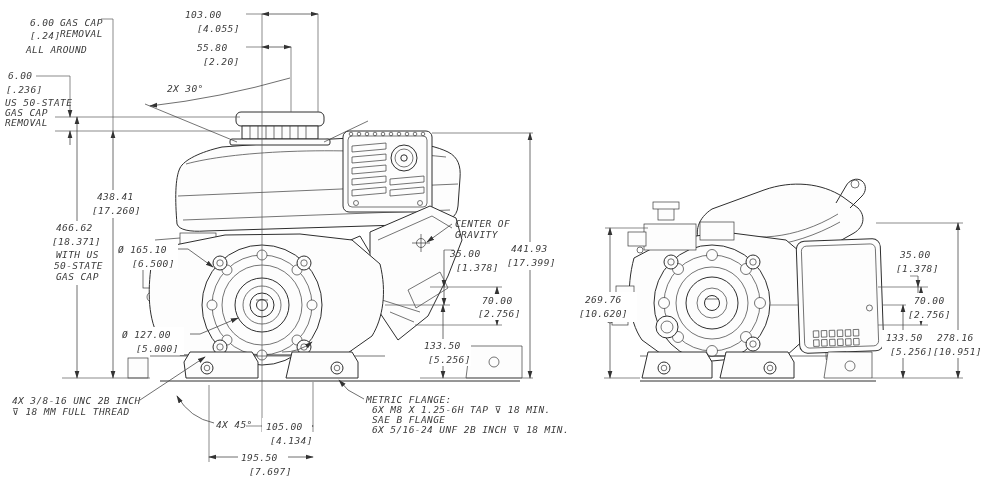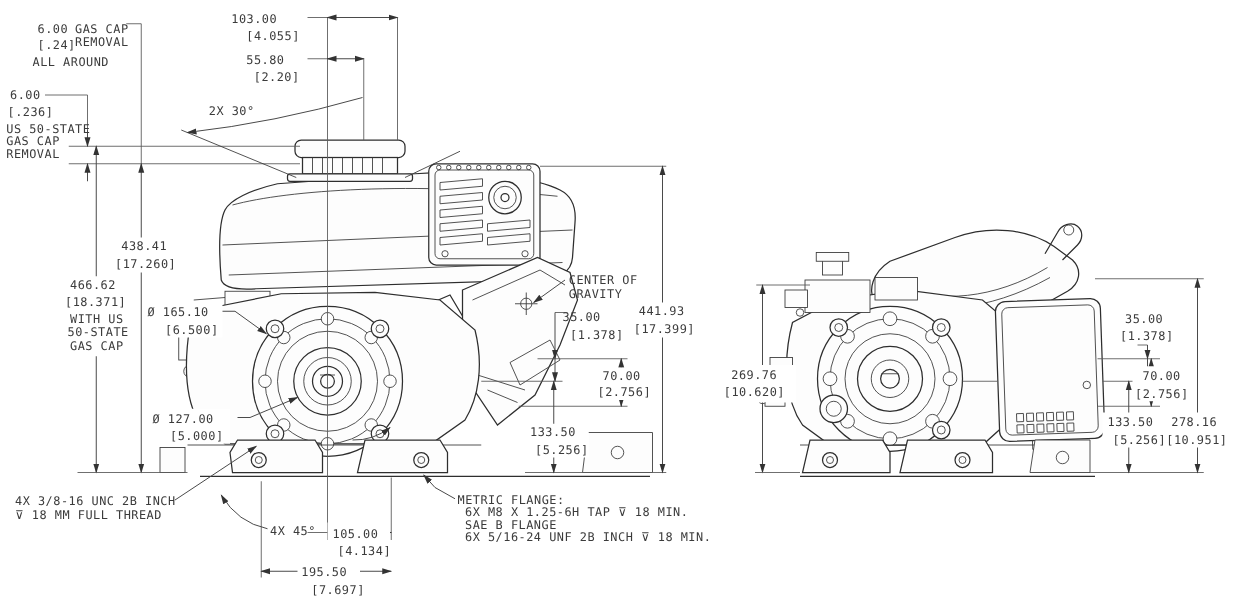--- a/index.html
+++ b/index.html
@@ -1,16 +1,16 @@
 <!DOCTYPE html>
 <html><head>
 <meta charset="utf-8">
 <style>
   html,body{margin:0;padding:0;background:#fff;}
-  .stage{position:relative;width:999px;height:489px;background:#ffffff;overflow:hidden;}
+  .stage{position:relative;width:999px;height:489px;background:#ffffff;overflow:hidden;font-style:italic;}
   svg{display:block;}
   .cad{font-family:"DejaVu Sans Mono","DejaVu Sans",monospace;font-size:9.5px;letter-spacing:.4px;fill:#3b3b3b;}
   .art{stroke:#2e2e2e;fill:none;stroke-width:1;}
   .art2{stroke:#3a3a3a;fill:none;stroke-width:.7;}
   .dim{stroke:#4a4a4a;fill:none;stroke-width:.8;}
   .ext{stroke:#5a5a5a;fill:none;stroke-width:.7;}
   .bk{fill:#ffffff;}
   .wfill{fill:#fdfdfd;}
 </style>
 </head>

